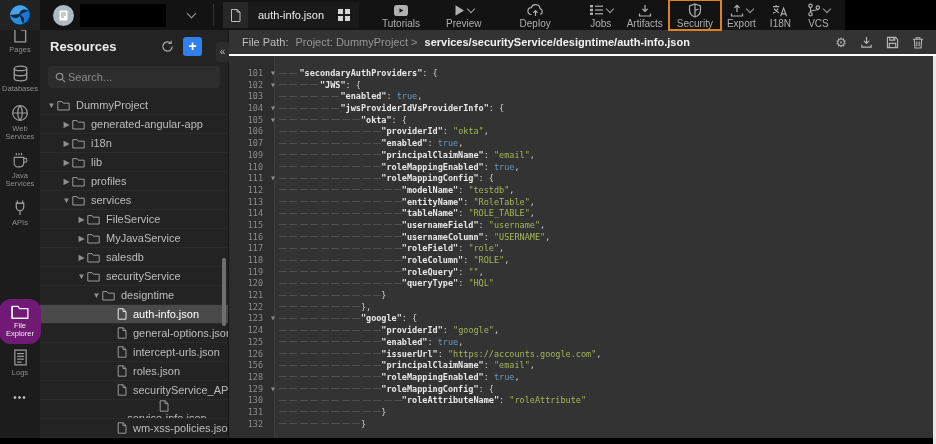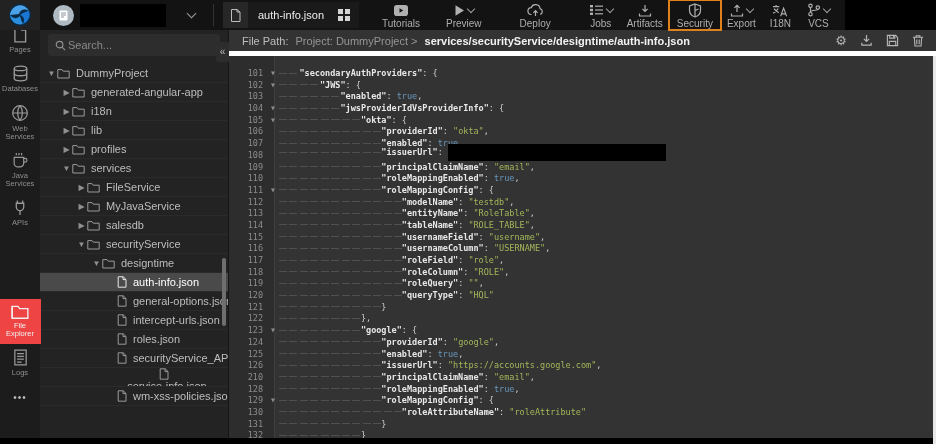--- a/index.html
+++ b/index.html
@@ -26,21 +26,21 @@
   .tb-icon-row{display:flex;align-items:center;height:15px;gap:3px;}
   .tb-label{font-size:10px;color:#aeaeae;white-space:nowrap;line-height:8px;}
   .tb-highlight{box-shadow:0 0 0 2px #e0821c;}
   .tb-chev{width:5px;height:5px;border-right:1.3px solid #9d9d9d;border-bottom:1.3px solid #9d9d9d;transform:rotate(45deg);margin-bottom:2px;}
   .redact-tr{position:absolute;top:0;right:0;width:91px;height:30px;background:#000;z-index:6;}
   .gchar{font-size:13px;line-height:13px;color:#b0b0b0;}
   
   .rail{position:absolute;left:0;top:14px;width:40px;bottom:6px;background:#1c1c1c;display:flex;flex-direction:column;align-items:center;padding-top:6px;z-index:4;}
   .rail-item{width:40px;padding:5px 1px 6px;display:flex;flex-direction:column;align-items:center;gap:3px;color:#999;}
   .rail-item .ri-label{font-size:7.5px;text-align:center;line-height:8px;color:#8f8f8f;}
-  .rail-item.active{background:#ef4444;}
+  .rail-item.active{background:#701a75;border-radius:12px;}
   .rail-item.active .ri-label{color:#efefef;}
   .rail-item.active{color:#efefef;}
   .rail-gap{margin-top:66px;}
   .rail-more{letter-spacing:1px;color:#bbb;font-size:10px;margin-top:4px;}
   
   .resources{position:absolute;left:40px;top:30px;width:188px;bottom:6px;background:#232323;border-right:1px solid #161616;z-index:3;}
   .res-header{height:32px;display:flex;align-items:center;padding:0 26px 0 10px;gap:9px;}
   .res-title{color:#ececec;font-size:13px;font-weight:bold;flex:1;}
   .res-refresh{color:#a9a9a9;display:flex;align-items:center;}
   .res-add{width:19px;height:19px;background:#2f80ed;border-radius:3px;color:#fff;font-size:14px;line-height:18px;text-align:center;font-weight:bold;}
@@ -51,21 +51,21 @@
   .res-search input::placeholder{color:#8a8a8a;}
   .tree{margin-top:8px;}
   .tree-row{height:19px;display:flex;align-items:center;font-size:11px;color:#bdbdbd;border-bottom:1px solid #2a2a2a;box-sizing:border-box;white-space:nowrap;overflow:hidden;}
   .tree-row .arrow{width:11px;flex:none;font-size:8px;color:#909090;text-align:center;}
   .tree-row .ticon{flex:none;display:flex;align-items:center;margin-right:6px;color:#9a9a9a;}
   .tree-row.selected{background:#4a4a4a;color:#fff;}
   .tree-row.selected .ticon{color:#e8e8e8;}
   .res-scroll{position:absolute;right:2px;top:228px;width:4px;height:68px;background:#6f6f6f;border-radius:2px;}
   
   .editor{position:absolute;left:228px;top:30px;right:0;bottom:6px;background:#333;}
-  .ed-header{height:26px;display:flex;align-items:center;padding:0 12px 0 14px;border-bottom:5px solid #ffffff;box-sizing:border-box;}
+  .ed-header{height:26px;display:flex;align-items:center;padding:0 12px 0 14px;border-bottom:2px solid #ffffff;box-sizing:border-box;}
   .crumb{font-size:11px;white-space:nowrap;overflow:hidden;}
   .crumb .c1{color:#bdbdbd;}
   .crumb .c2{color:#969696;margin-left:4px;}
   .crumb .c3{color:#f2f2f2;font-weight:bold;margin-left:4px;}
   .ed-actions{margin-left:auto;display:flex;align-items:center;gap:13px;color:#b5b5b5;}
   .ed-actions .act{display:flex;align-items:center;}
   .code{position:absolute;left:0;top:26px;right:3px;bottom:0;overflow:hidden;font-family:"DejaVu Sans Mono",monospace;font-size:8.5px;line-height:11.7px;}
   .gutterbg{position:absolute;left:0;top:0;bottom:0;width:46px;background:#2d2d2d;border-right:1px solid #3e3e3e;}
   .code-lines{position:absolute;left:4px;top:12px;right:0;}
   .cl{height:11.7px;display:flex;align-items:center;}
@@ -305,20 +305,30 @@
           </svg>
         </span>
         <div class="ri-label">Logs</div>
       </div>
       <div class="rail-item">
         <div class="rail-more">•••</div>
       </div>
     </div>
 
   <div class="resources">
+    <div class="res-header">
+      <span class="res-title">Resources</span>
+      <span class="res-refresh">
+        <svg width="13" height="13" viewBox="0 0 14 14" fill="none" stroke="currentColor" stroke-width="1.3">
+            <path d="M12 7a5 5 0 1 1-1.5-3.6"></path>
+            <path d="M11 .8v3h-3" stroke-width="1.1"></path>
+          </svg>
+      </span>
+      <span class="res-add">+</span>
+    </div>
     <div class="collapse-btn">«</div>
     <div class="res-search">
       <svg width="11" height="11" viewBox="0 0 12 12" fill="none" stroke="currentColor" stroke-width="1.3">
           <circle cx="5" cy="5" r="3.6"></circle>
           <path d="M8 8l3 3"></path>
         </svg>
       <input type="text" placeholder="Search..." style="">
     </div>
     <div class="tree" id="tree">
         <div class="tree-row" style="padding-left: 6px;">
@@ -555,25 +565,20 @@
             <span class="ln">106</span>
             <span class="fold"></span>
             <span class="txt"><span class="lead">                    </span><span class="tk-k">"providerId"</span><span class="tk-p">: </span><span class="tk-s">"okta"</span><span class="tk-p">,</span></span>
           </div>
           <div class="cl">
             <span class="ln">107</span>
             <span class="fold"></span>
             <span class="txt"><span class="lead">                    </span><span class="tk-k">"enabled"</span><span class="tk-p">: </span><span class="tk-b">true</span><span class="tk-p">,</span></span>
           </div>
           <div class="cl">
-            <span class="ln">108</span>
-            <span class="fold"></span>
-            <span class="txt"><span class="lead">                    </span><span class="tk-k">"issuerUrl"</span><span class="tk-p">: </span><span class="tk-x"></span></span>
-          </div>
-          <div class="cl">
             <span class="ln">109</span>
             <span class="fold"></span>
             <span class="txt"><span class="lead">                    </span><span class="tk-k">"principalClaimName"</span><span class="tk-p">: </span><span class="tk-s">"email"</span><span class="tk-p">,</span></span>
           </div>
           <div class="cl">
             <span class="ln">110</span>
             <span class="fold"></span>
             <span class="txt"><span class="lead">                    </span><span class="tk-k">"roleMappingEnabled"</span><span class="tk-p">: </span><span class="tk-b">true</span><span class="tk-p">,</span></span>
           </div>
           <div class="cl">
@@ -650,21 +655,21 @@
             <span class="ln">125</span>
             <span class="fold"></span>
             <span class="txt"><span class="lead">                    </span><span class="tk-k">"enabled"</span><span class="tk-p">: </span><span class="tk-b">true</span><span class="tk-p">,</span></span>
           </div>
           <div class="cl">
             <span class="ln">126</span>
             <span class="fold"></span>
             <span class="txt"><span class="lead">                    </span><span class="tk-k">"issuerUrl"</span><span class="tk-p">: </span><span class="tk-s">"https://accounts.google.com"</span><span class="tk-p">,</span></span>
           </div>
           <div class="cl">
-            <span class="ln">210</span>
+            <span class="ln">156</span>
             <span class="fold"></span>
             <span class="txt"><span class="lead">                    </span><span class="tk-k">"principalClaimName"</span><span class="tk-p">: </span><span class="tk-s">"email"</span><span class="tk-p">,</span></span>
           </div>
           <div class="cl">
             <span class="ln">128</span>
             <span class="fold"></span>
             <span class="txt"><span class="lead">                    </span><span class="tk-k">"roleMappingEnabled"</span><span class="tk-p">: </span><span class="tk-b">true</span><span class="tk-p">,</span></span>
           </div>
           <div class="cl">
             <span class="ln">129</span>

